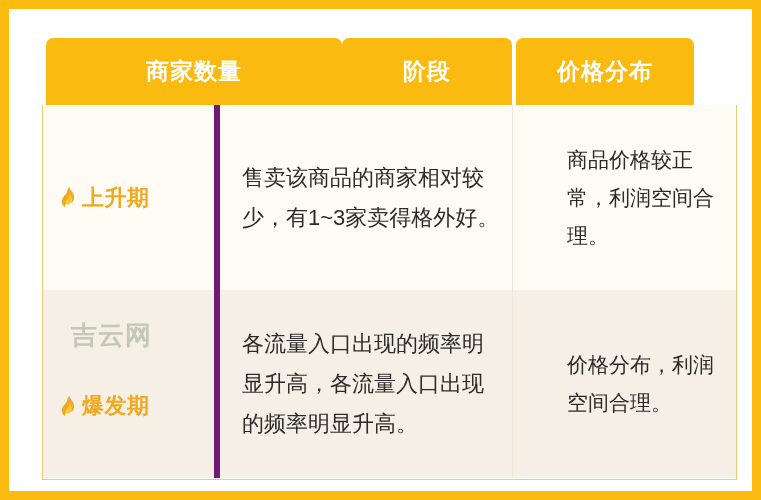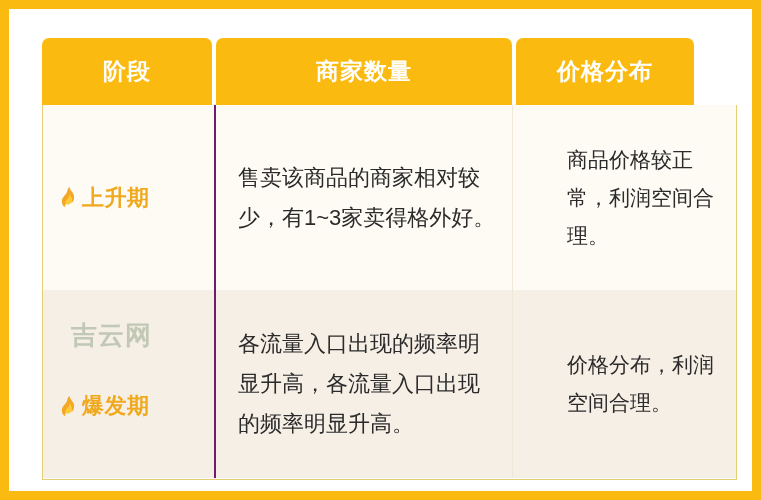--- a/index.html
+++ b/index.html
@@ -88,21 +88,21 @@
   }
   .td.c1 {
     width: 171px;
     align-items: flex-start;
     padding-left: 18px;
   }
   .td.c2 {
     width: 299px;
     padding-left: 22px;
     padding-right: 12px;
-    border-left: 2px solid #701a75;
+    border-left: 6px solid #701a75;
     border-right: 1px solid #EFE7D8;
   }
   .td.c3 {
     width: 223px;
     padding-left: 18px;
     padding-right: 10px;
   }
 
   
   .stage {
@@ -146,25 +146,25 @@
   }
   .celltext.narrow { font-size: 21px; line-height: 38px; margin-left: 36px; }
 </style>
 </head>
 <body>
 
 <div class="frame">
   <div class="table">
 
     <div class="thead">
+      <div class="th c2">
+        <span>商家数量</span>
+      </div>
       <div class="th c1">
         <span>阶段</span>
-      </div>
-      <div class="th c2">
-        <span>商家数量</span>
       </div>
       <div class="th c3">
         <span>价格分布</span>
       </div>
     </div>
 
     <div class="tbody">
 
       <div class="trow r1">
         <div class="td c1">

